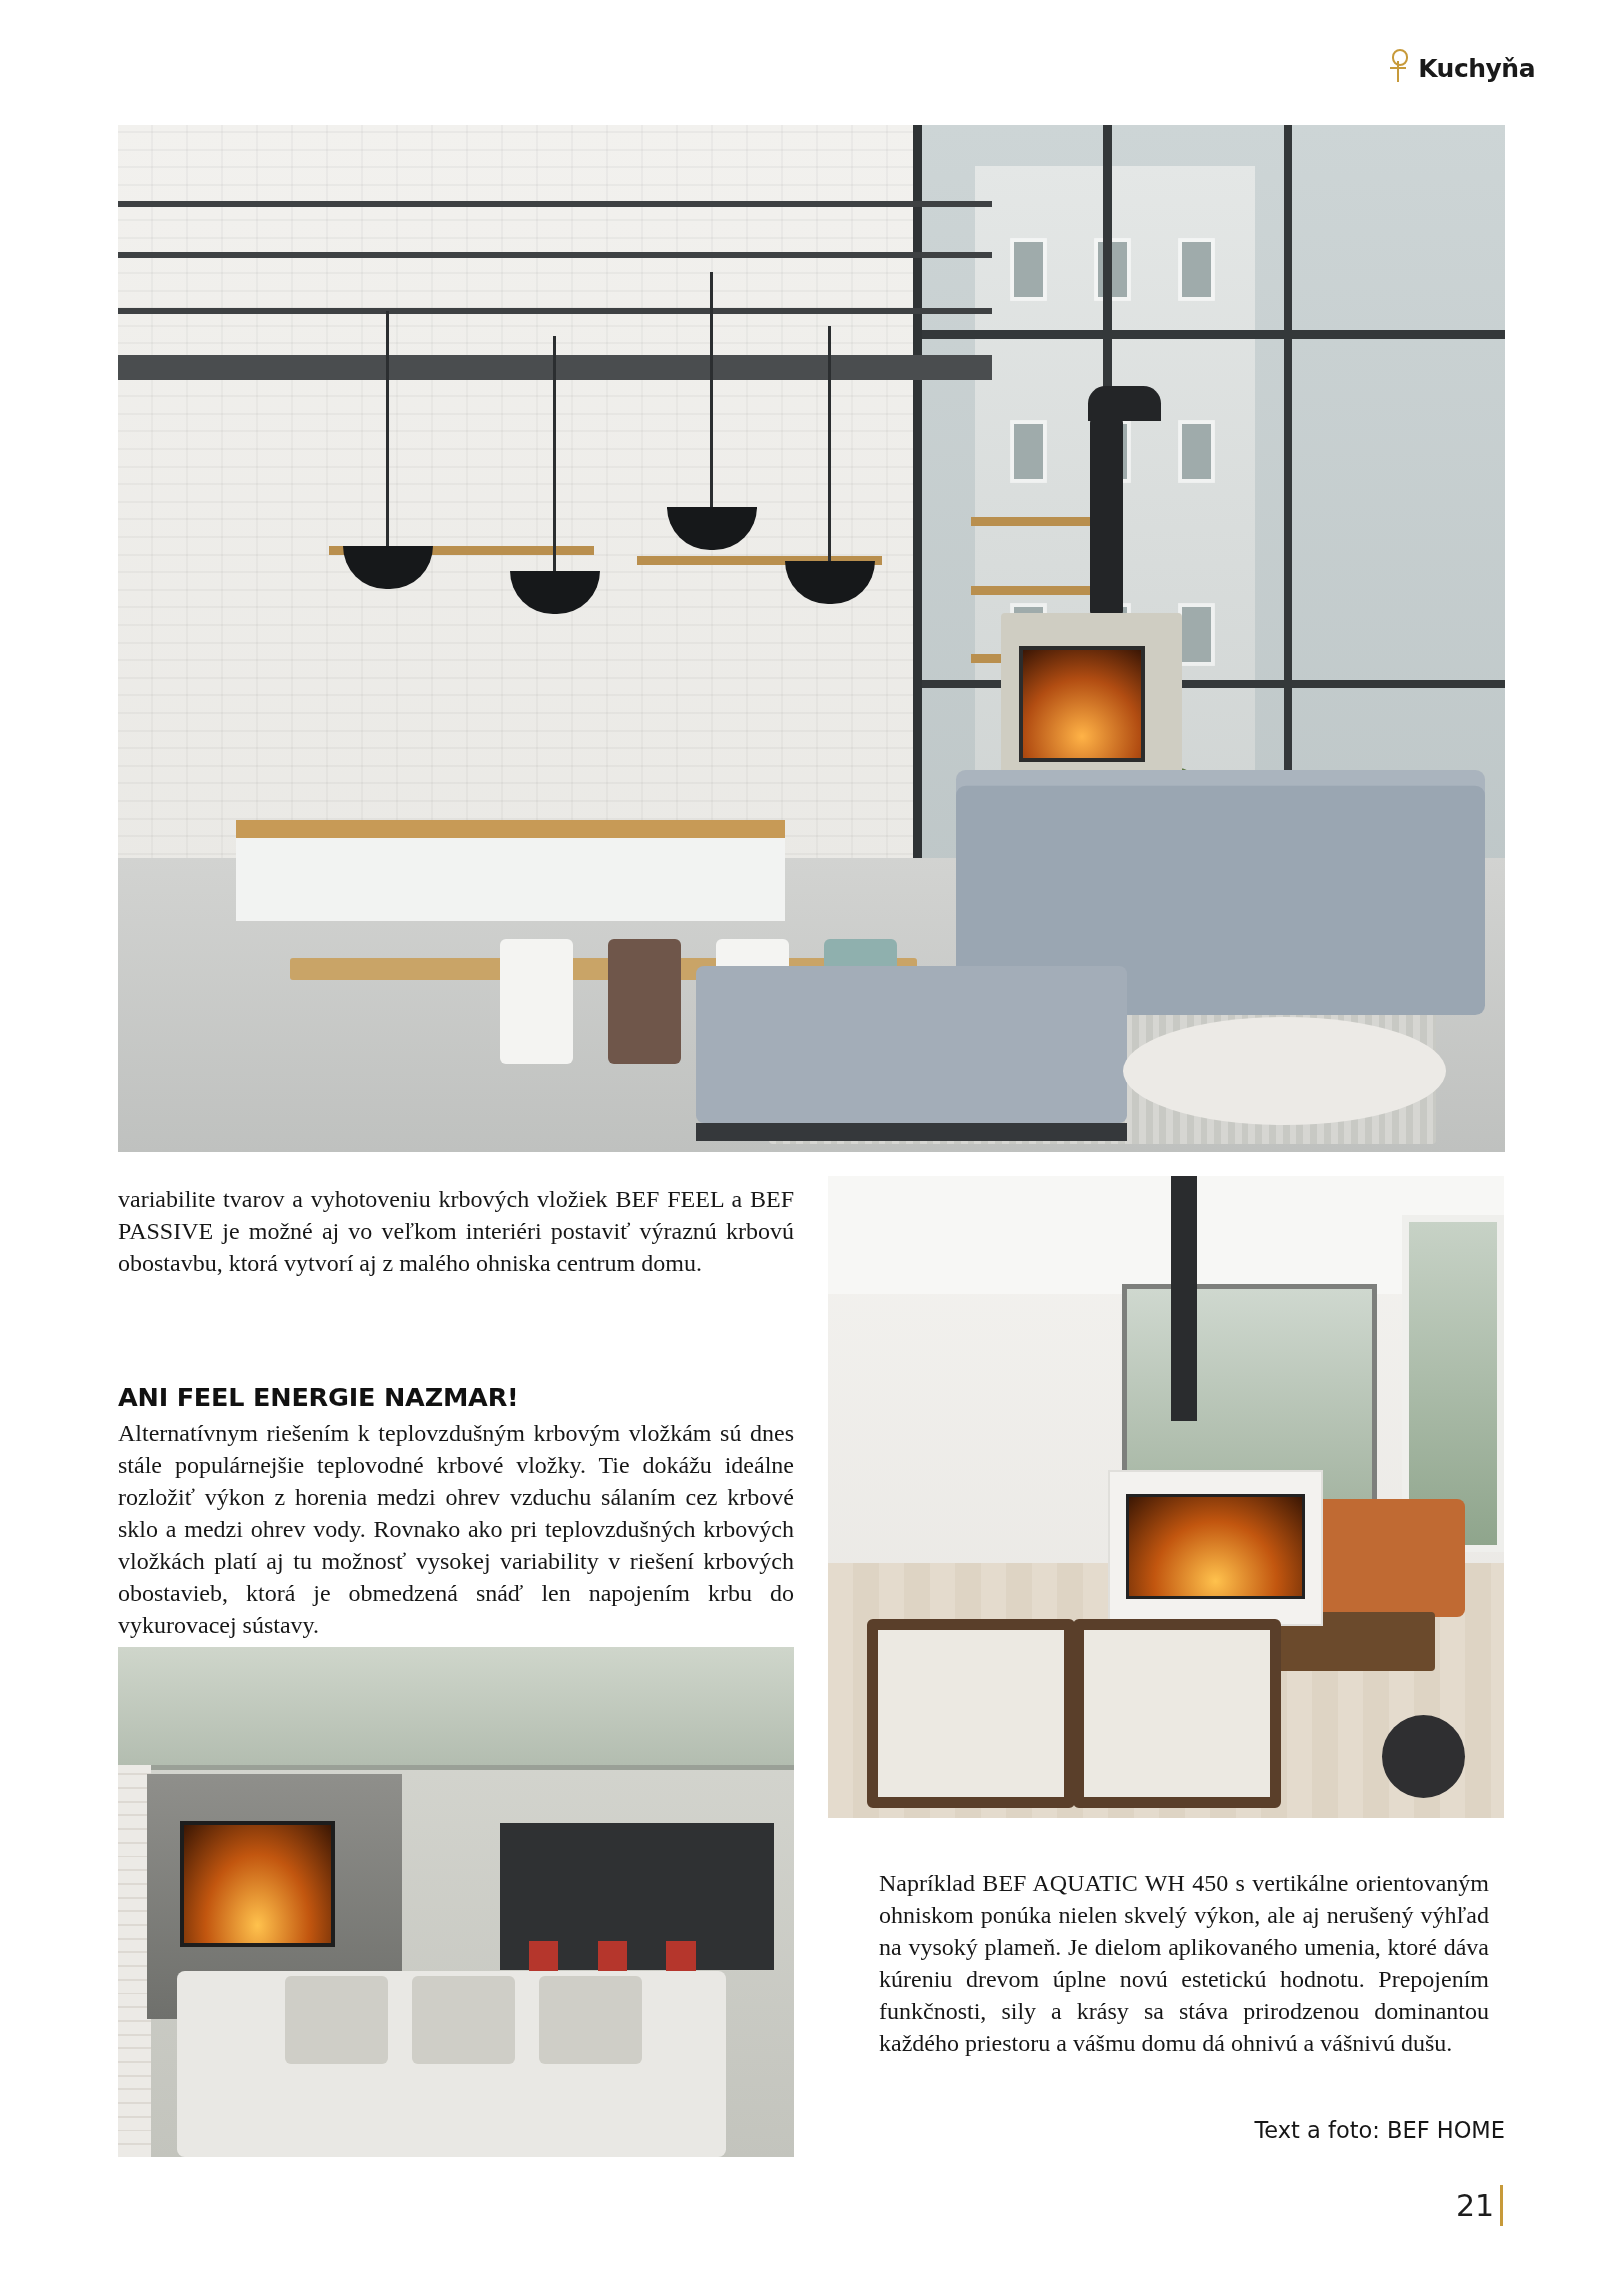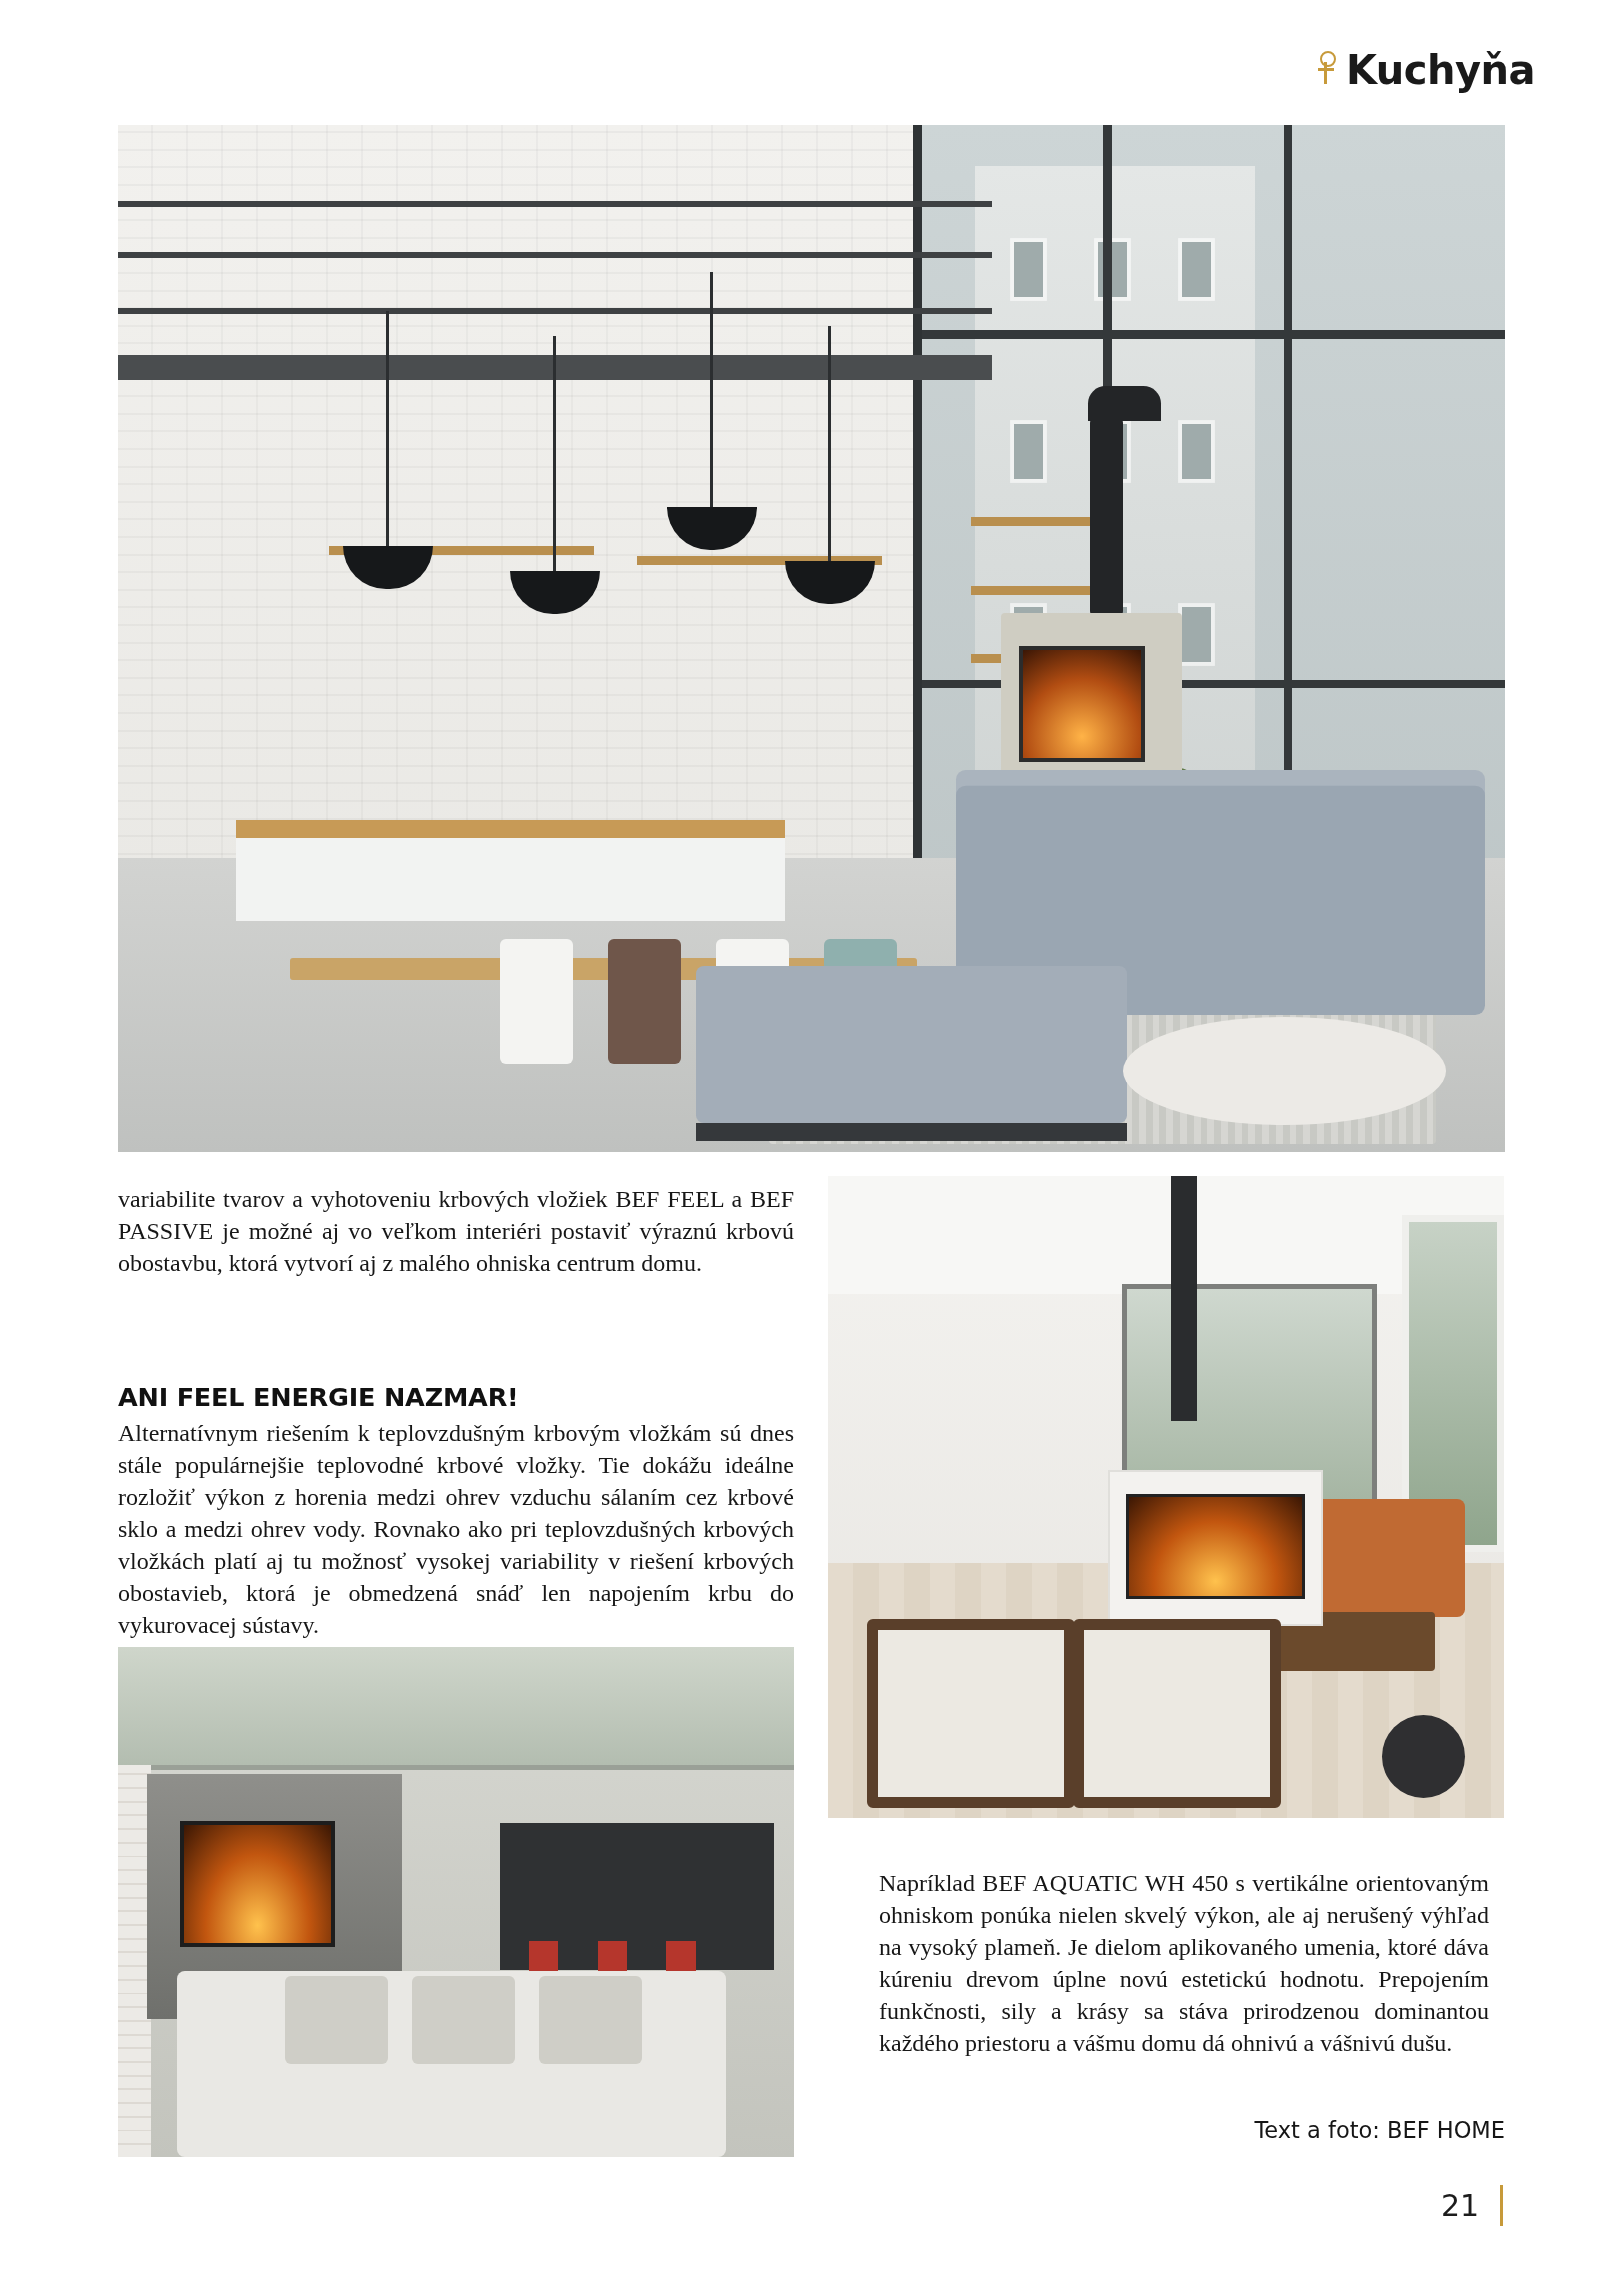--- a/index.html
+++ b/index.html
@@ -56,21 +56,21 @@
     position: absolute;
     left: 2.9px;
     top: 19.6px;
     width: 16.7px;
     height: 2.9px;
     background: #c79a3a;
   }
   .masthead .wordmark {
     font-family: "DejaVu Sans", sans-serif;
     font-weight: bold;
-    font-size: 40px;
+    font-size: 25px;
     letter-spacing: -0.5px;
     color: #1a1a1a;
   }
 
   
   .figure {
     position: absolute;
     overflow: hidden;
     background: #d9dcdd;
   }
@@ -322,21 +322,21 @@
     color: #161616;
   }
 
   
   .folio {
     position: absolute;
     right: 118px;
     bottom: 67px;
     display: flex;
     align-items: center;
-    gap: 21px;
+    gap: 6px;
     justify-content: space-between;
   }
   .folio .num {
     font-family: "DejaVu Sans", sans-serif;
     font-size: 30px;
     color: #1c1c1c;
   }
   .folio .bar {
     width: 2.9px;
     height: 41px;

